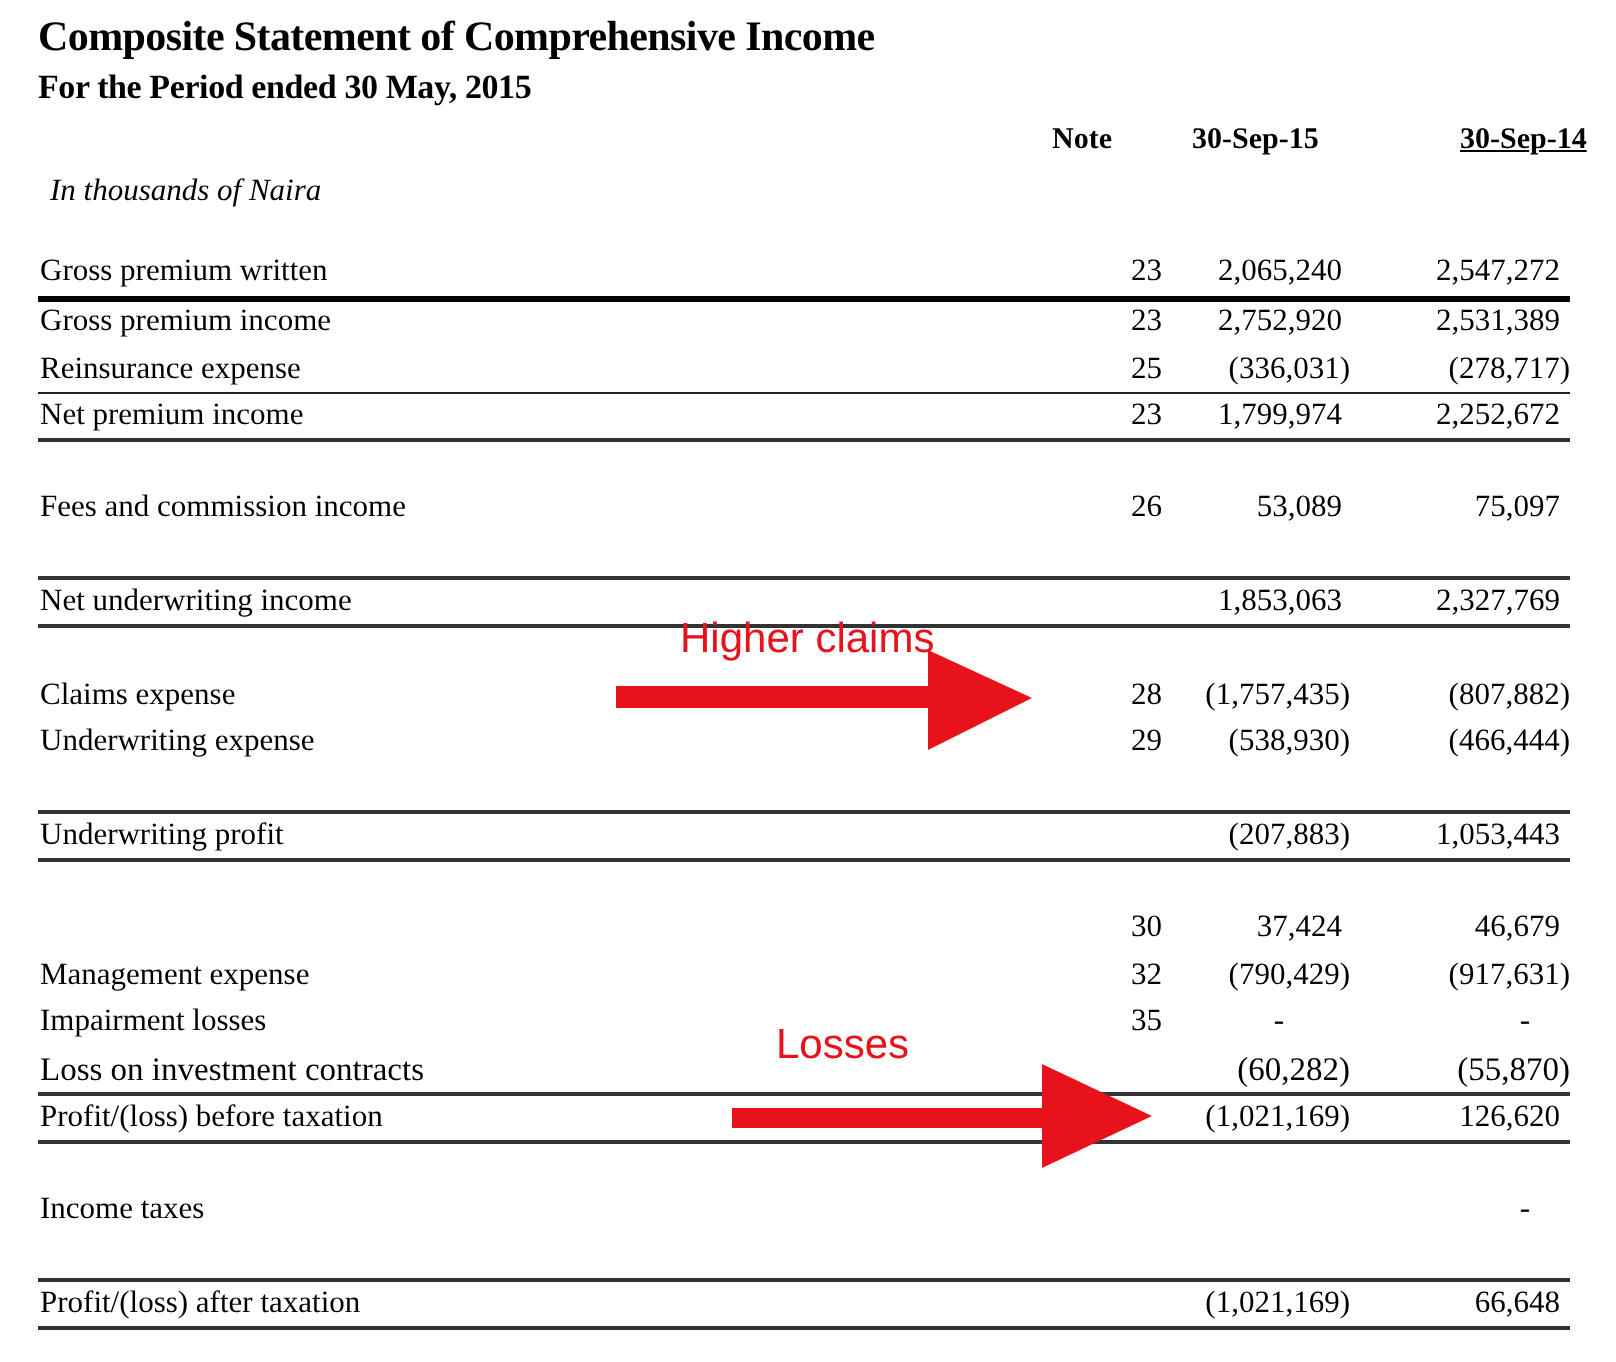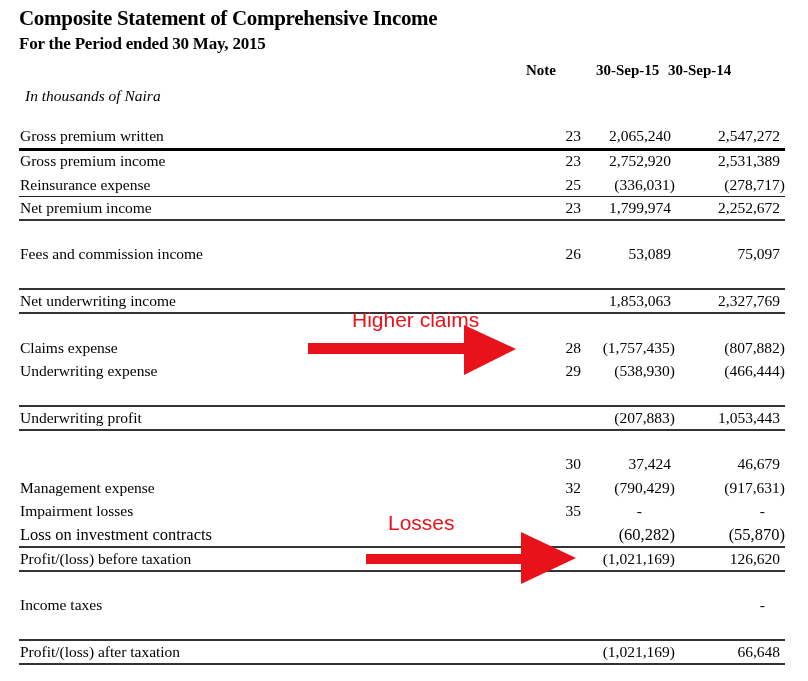--- a/index.html
+++ b/index.html
@@ -2,21 +2,21 @@
 <html><head>
 <meta charset="utf-8">
 <style>
   html, body { margin:0; padding:0; background:#ffffff; }
   body { width:808px; height:681px; position:relative; overflow:hidden; font-family:"Liberation Serif", "DejaVu Serif", serif; color:#000; }
   .title { position:absolute; left:19px; top:6px; font-size:21px; font-weight:bold; letter-spacing:-0.3px; }
   .subtitle { position:absolute; left:19px; top:34px; font-size:17px; font-weight:bold; letter-spacing:-0.2px; }
   .hdr { position:absolute; top:62px; font-size:15px; font-weight:bold; }
   .hdr-note { left:526px; }
   .hdr-c1 { left:596px;text-align:center; }
-  .hdr-c2 { left:668px; }
+  .hdr-c2 { left:730px;text-decoration:underline; }
   .units { position:absolute; left:25px; top:87px; font-size:15.5px; font-style:italic; }
 
   .row { position:absolute; left:19px; width:766px; height:22px; font-size:15.5px; }
   .row .lbl { position:absolute; left:1px; top:2px; white-space:nowrap; }
   .row .note { position:absolute; left:524px; width:38px; top:2px; text-align:right; }
   .row .c1 { position:absolute; right:114px; top:2px; text-align:right; white-space:nowrap; }
   .row .c2 { position:absolute; right:5px; top:2px; text-align:right; white-space:nowrap; }
   .c1.paren { margin-right:-4px; }
   .c2.paren { margin-right:-5px; }
 
@@ -157,21 +157,21 @@
 <div class="rule med" style="top:639px"></div>
 
 <div class="row" style="top:641px">
   <span class="lbl">Profit/(loss) after taxation</span>
   <span class="note"></span>
   <span class="c1 paren">(1,021,169)</span>
   <span class="c2">66,648</span>
 </div>
 <div class="rule med" style="top:663px"></div>
 
-<div class="annot" style="left:352px;top:308px">Higher claims</div>
+<div class="annot" style="left:340px;top:308px">Higher claims</div>
 <svg class="arrow" style="left:308px;top:325px" width="210" height="52">
   <rect x="0" y="18" width="160" height="11" fill="#e8121b"></rect>
   <polygon points="156,0 208,24 156,50" fill="#e8121b"></polygon>
 </svg>
 
 <div class="annot" style="left:388px;top:511px">Losses</div>
 <svg class="arrow" style="left:366px;top:532px" width="212" height="52">
   <rect x="0" y="22" width="160" height="10" fill="#e8121b"></rect>
   <polygon points="155,0 210,26 155,52" fill="#e8121b"></polygon>
 </svg>

